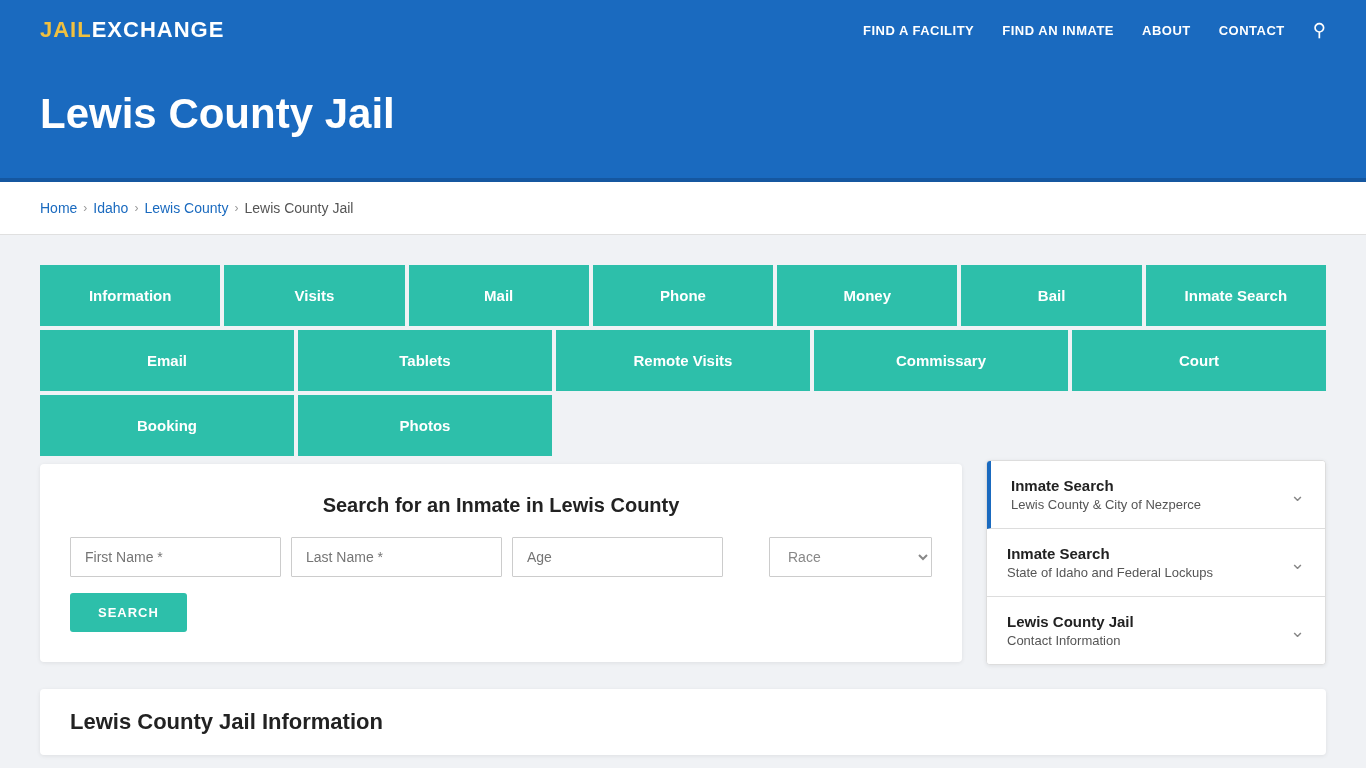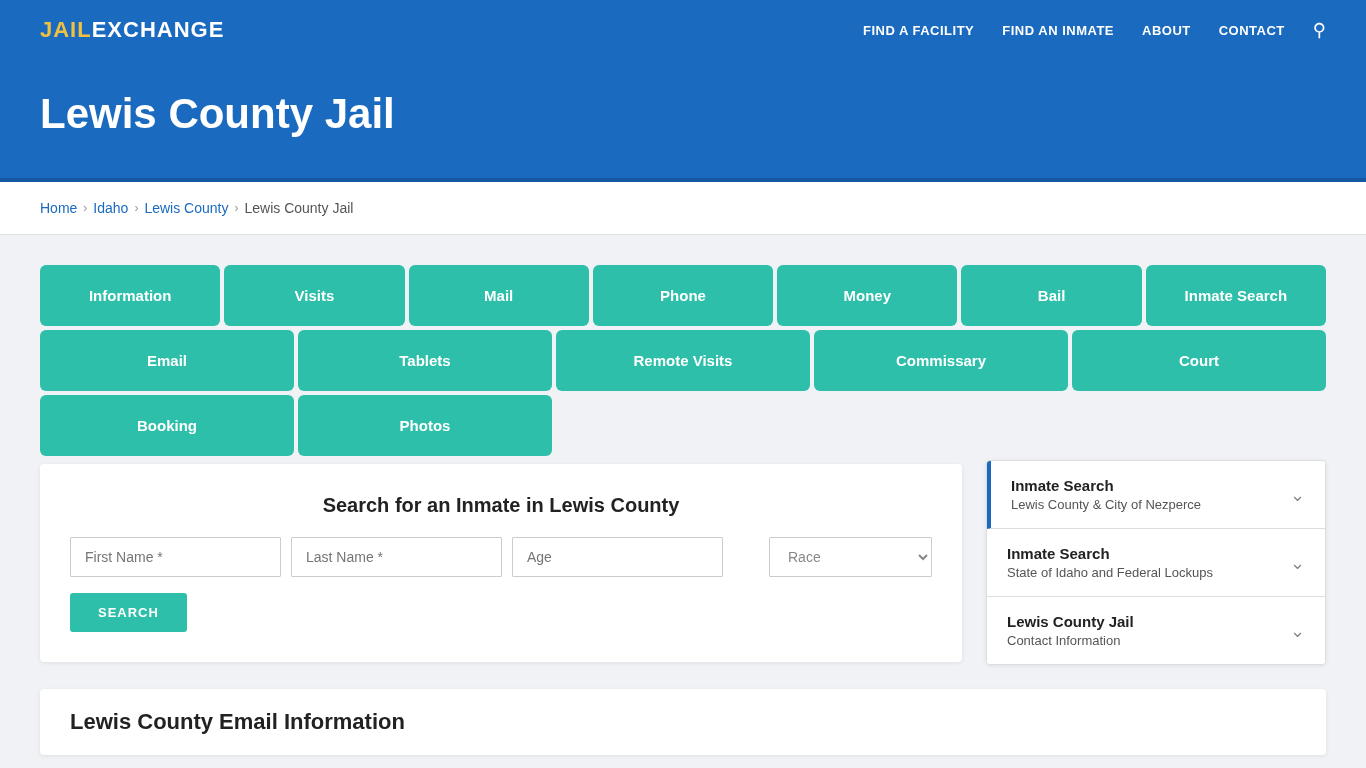--- a/index.html
+++ b/index.html
@@ -101,21 +101,21 @@
       margin-bottom: 30px;
     }
     .grid-btn {
       background: #2dbfaa;
       color: #fff;
       border: none;
       padding: 22px 10px;
       font-size: 15px;
       font-weight: 600;
       cursor: pointer;
-      border-radius: 6px;
+      border-radius: 0;
       text-align: center;
       transition: background 0.2s;
     }
     .grid-btn-wide {
       background: #2dbfaa;
       color: #fff;
       border: none;
       padding: 22px 30px;
       font-size: 15px;
       font-weight: 600;
@@ -332,16 +332,16 @@
           <div class="sidebar-item-title">Lewis County Jail</div>
           <div class="sidebar-item-subtitle">Contact Information</div>
         </div>
         <span class="chevron-icon">⌄</span>
       </div>
     </div>
 
   </div>
 
   <div class="info-section" style="margin-top:24px;">
-    <h2>Lewis County Email Information</h2>
+    <h2>Lewis County Jail Information</h2>
   </div>
 
 </div>
 
 </body></html>

